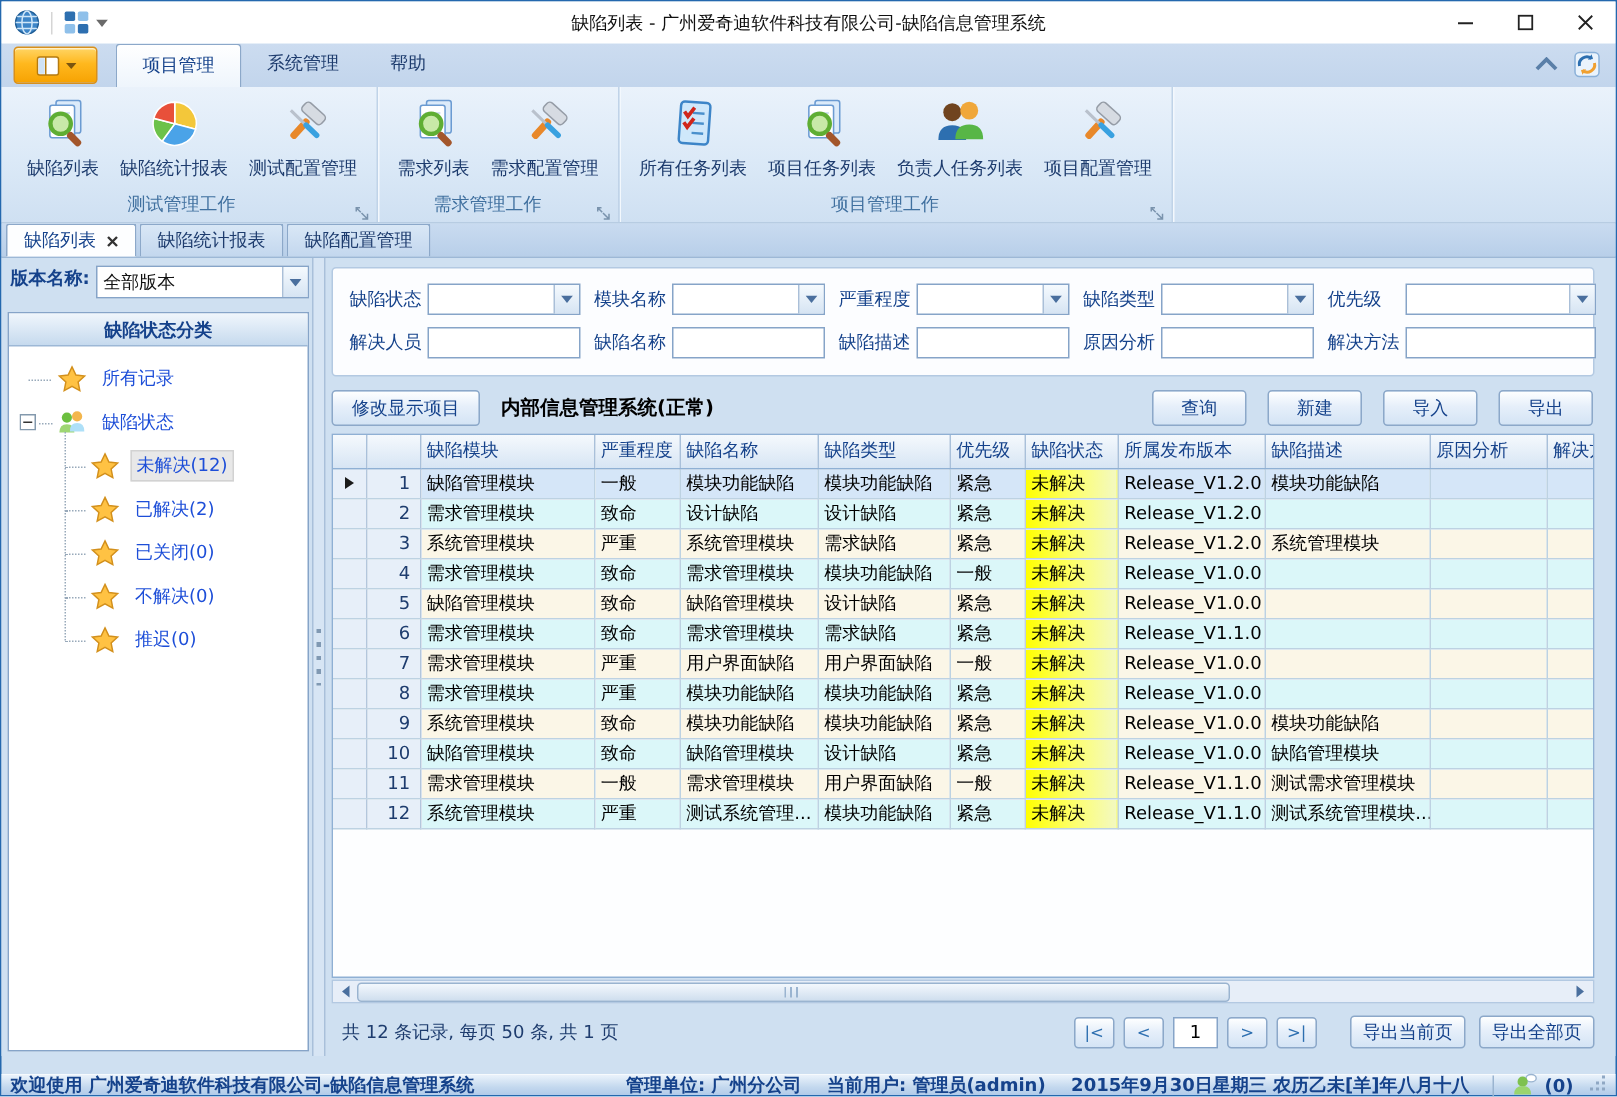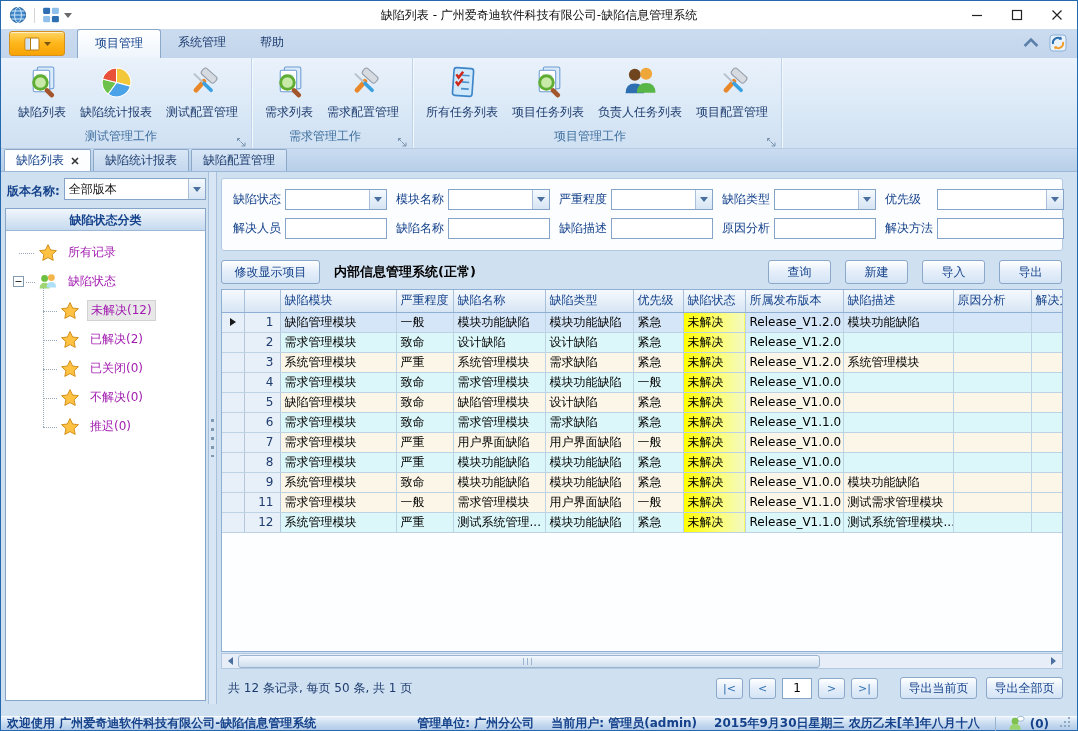--- a/index.html
+++ b/index.html
@@ -39,30 +39,30 @@
 .doc-tabbar{position:absolute;top:148px;left:0;right:0;height:23px;background:linear-gradient(#c9dbf0,#b8cfe9);border-bottom:1px solid #9db8d6;display:flex;align-items:flex-end;padding-left:3px;}
 .dtab{display:flex;align-items:center;gap:7px;height:22px;padding:0 11px;font-size:12px;color:#1e3c6e;background:linear-gradient(#d9e7f6,#c3d7ee);border:1px solid #8ca8c9;border-bottom:none;border-radius:2px 2px 0 0;margin-right:2px;white-space:nowrap;}
 .dtab.active{background:#fdfeff;color:#15428b;}
 .dtab-x{display:inline-flex;width:8px;height:8px;}
 
 
 .content{position:absolute;top:171px;left:0;right:0;bottom:26px;background:#cfe0f1;}
 
 
 .sidebar{position:absolute;left:3px;top:5px;width:203px;bottom:3px;}
-.ver-row{display:flex;align-items:flex-end;height:23px;}
+.ver-row{display:flex;align-items:flex-start;height:23px;}
 .ver-label{font-weight:bold;color:#15428b;font-size:12px;padding:0 4px 0 3px;white-space:nowrap;}
 .combo{display:flex;align-items:center;background:#fff;border:1px solid #86a4c8;height:22px;}
 .ver-row .combo{flex:1;margin-right:1px;}
 .combo-val{flex:1;padding-left:4px;font-size:12px;color:#111;overflow:hidden;white-space:nowrap;}
 .combo-btn{width:17px;align-self:stretch;border-left:1px solid #aabfd8;background:linear-gradient(#f5fafe,#d6e4f3);display:flex;align-items:center;justify-content:center;}
 .tree-panel{position:absolute;top:31px;left:1px;right:1px;bottom:0;background:#fff;border:1px solid #86a4c8;}
 .tree-header{height:22px;background:linear-gradient(#f0f6fc,#c6daee);border-bottom:1px solid #9db8d6;text-align:center;font-weight:bold;color:#15428b;font-size:12px;line-height:22px;}
 .tree{padding-top:7px;position:relative;}
-.t-row{position:relative;height:29px;display:flex;align-items:center;font-size:12px;color:#a21caf;}
+.t-row{position:relative;height:29px;display:flex;align-items:center;font-size:12px;color:#1d4ed8;}
 .t-row .t-ico{width:20px;height:20px;margin-right:7px;flex:none;}
 .t-ico svg{width:100%;height:100%;}
 .t-row.root{padding-left:32px;}
 .t-row.root::before{content:"";position:absolute;left:13px;top:50%;width:15px;border-top:1px dotted #98a9ba;}
 .t-row.root.has-exp::before{left:20px;width:9px;}
 .t-exp{position:absolute;left:7px;top:50%;margin-top:-6px;width:11px;height:11px;}
 .t-kids{position:relative;}
 .t-kids::before{content:"";position:absolute;left:37px;top:-8px;bottom:14px;border-left:1px dotted #98a9ba;}
 .t-kids .t-row{padding-left:54px;}
 .t-kids .t-row::before{content:"";position:absolute;left:37px;top:50%;width:14px;border-top:1px dotted #98a9ba;}
@@ -694,20 +694,34 @@
                 <td>致命</td>
                 <td>模块功能缺陷</td>
                 <td>模块功能缺陷</td>
                 <td>紧急</td>
                 <td class="status">未解决</td>
                 <td>Release_V1.0.0</td>
                 <td>模块功能缺陷</td>
                 <td></td>
                 <td></td>
               </tr>
+              <tr class="cyan">
+                <td class="c-sel"></td>
+                <td class="c-num">10</td>
+                <td>缺陷管理模块</td>
+                <td>致命</td>
+                <td>缺陷管理模块</td>
+                <td>设计缺陷</td>
+                <td>紧急</td>
+                <td class="status">未解决</td>
+                <td>Release_V1.0.0</td>
+                <td>缺陷管理模块</td>
+                <td></td>
+                <td></td>
+              </tr>
               <tr class="cream">
                 <td class="c-sel"></td>
                 <td class="c-num">11</td>
                 <td>需求管理模块</td>
                 <td>一般</td>
                 <td>需求管理模块</td>
                 <td>用户界面缺陷</td>
                 <td>一般</td>
                 <td class="status">未解决</td>
                 <td>Release_V1.1.0</td>

